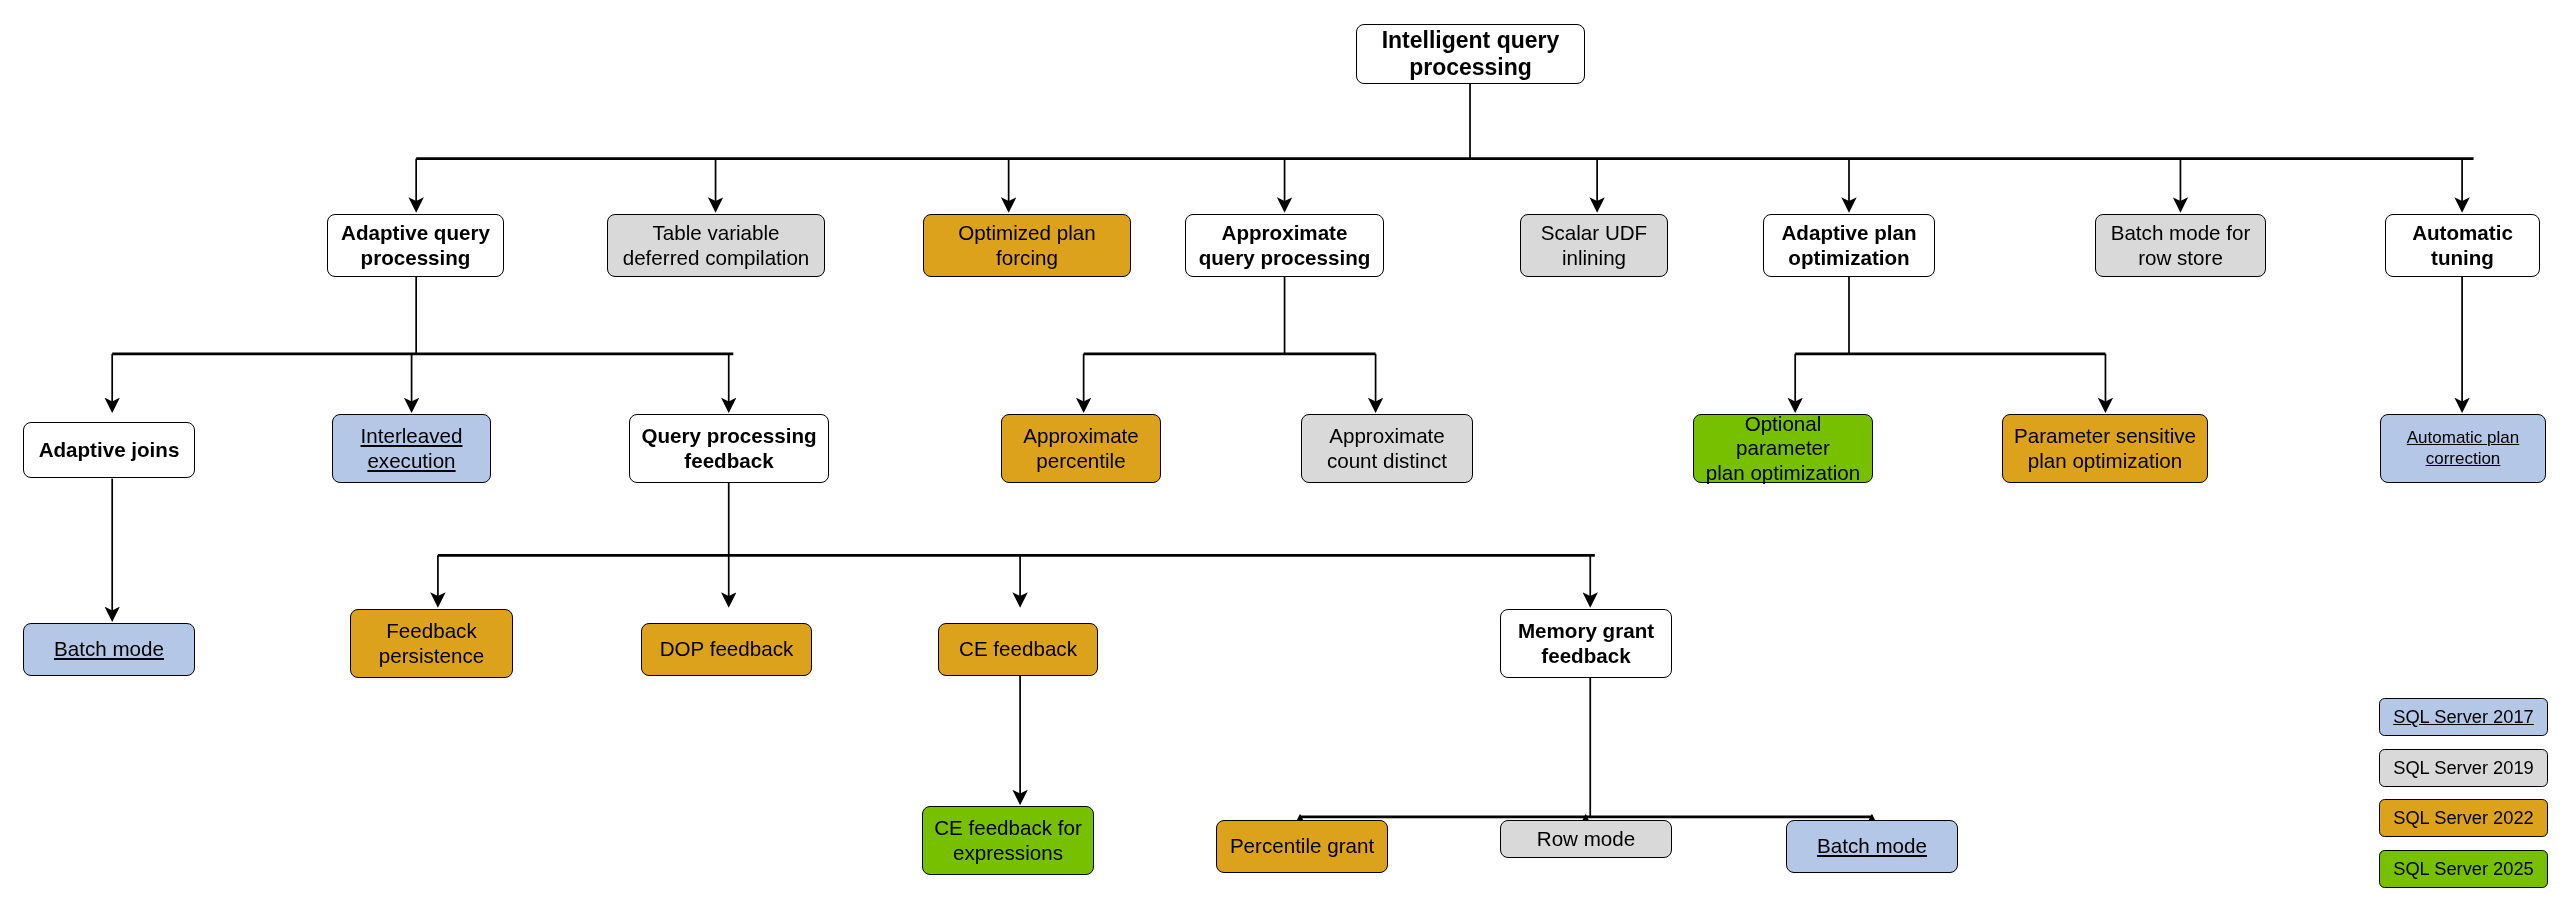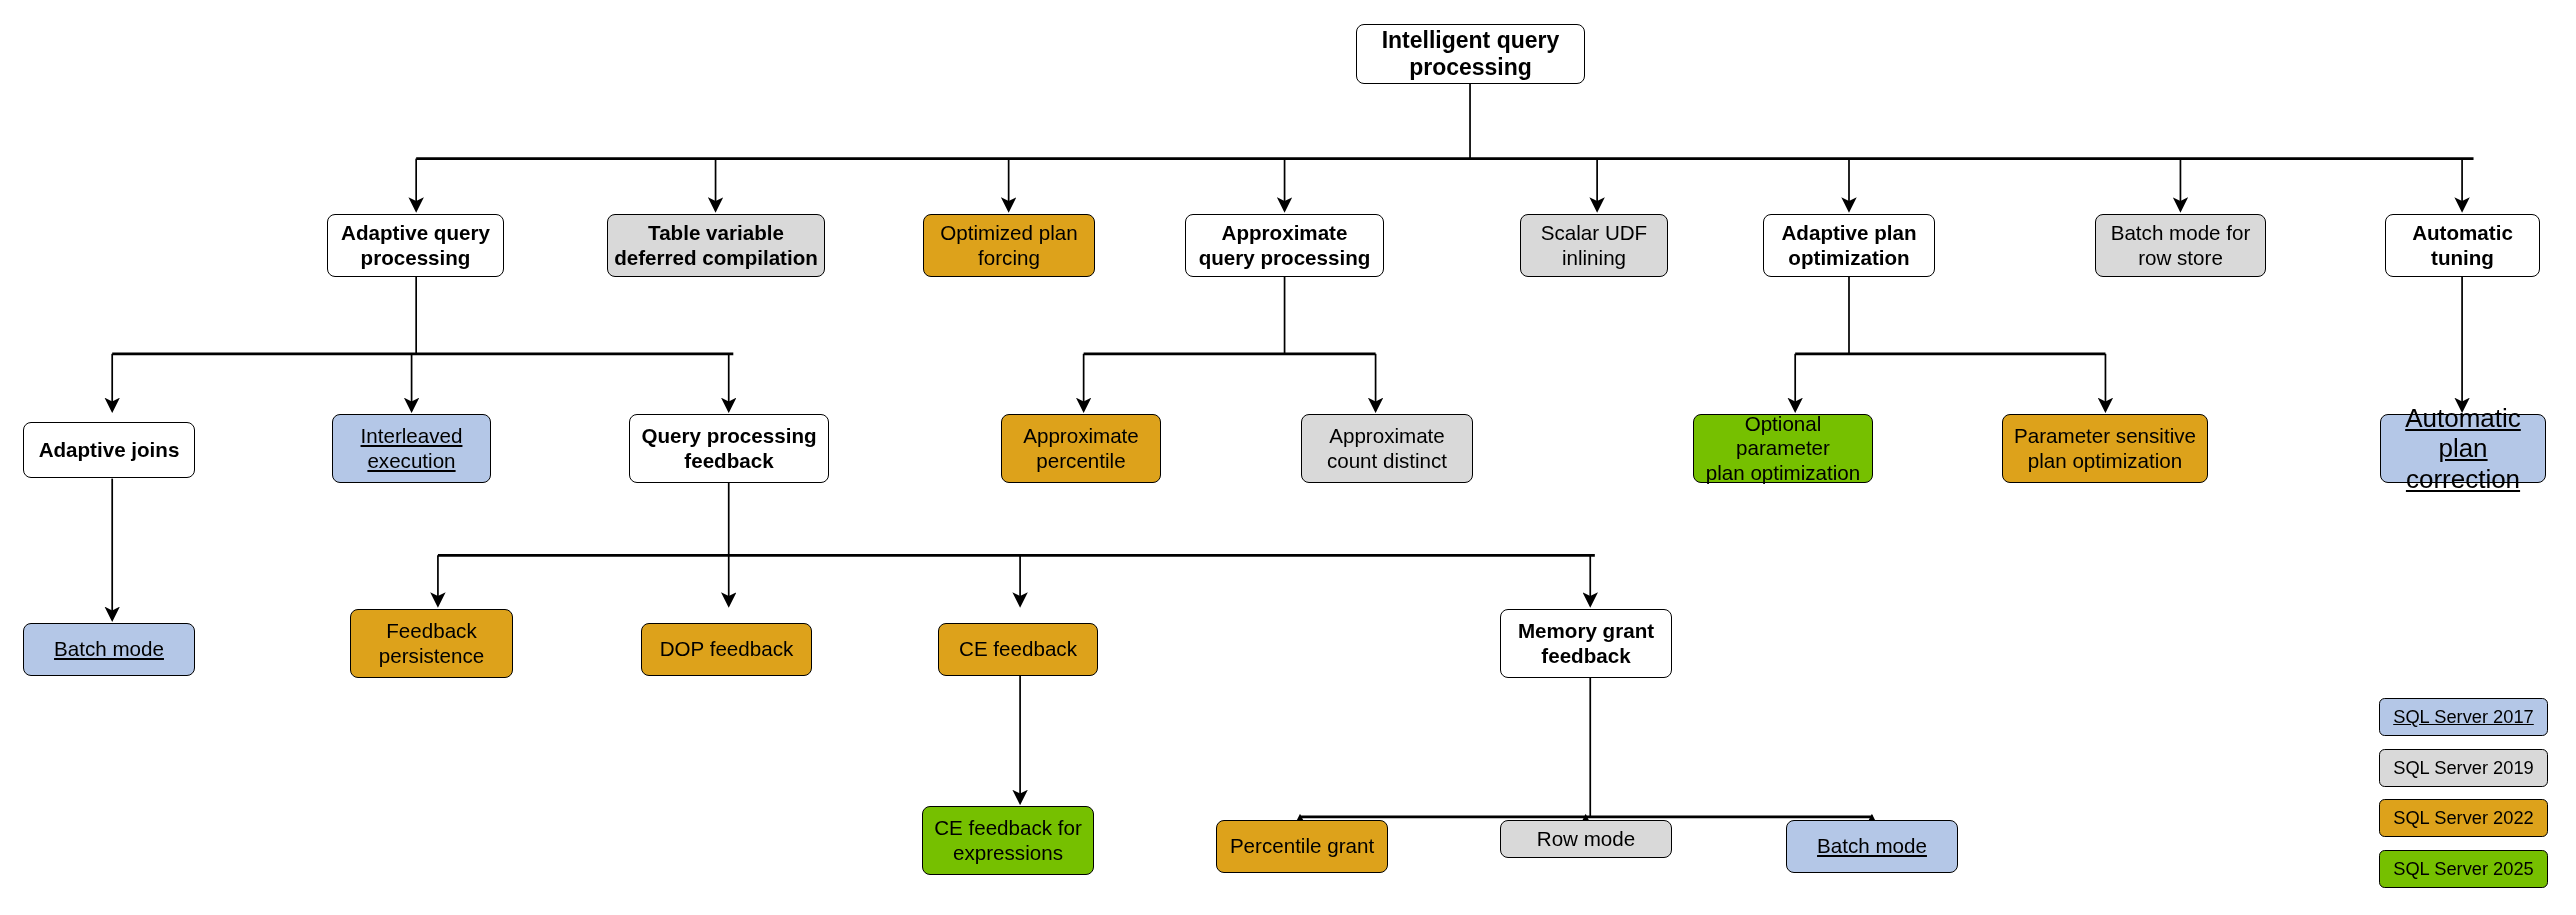--- a/index.html
+++ b/index.html
@@ -113,25 +113,25 @@
 
   <div id="node-layer">
       <div class="node fill-white" style="left: 1356px; top: 24px; width: 229px; height: 60px; font-size: 23px; font-weight: 700;">
         <span class="lbl">Intelligent query
 processing</span>
       </div>
       <div class="node fill-white" style="left: 327px; top: 214px; width: 177px; height: 63px; font-size: 20.6px; font-weight: 700;">
         <span class="lbl">Adaptive query
 processing</span>
       </div>
-      <div class="node fill-gray" style="left: 607px; top: 214px; width: 218px; height: 63px; font-size: 20.6px; font-weight: 700;">
+      <div class="node fill-gray" style="left: 607px; top: 214px; width: 218px; height: 63px; font-size: 20.6px; font-weight: 400;">
         <span class="lbl">Table variable
 deferred compilation</span>
       </div>
-      <div class="node fill-orange" style="left: 923px; top: 214px; width: 172px; height: 63px; font-size: 20.6px; font-weight: 400;">
+      <div class="node fill-orange" style="left: 923px; top: 214px; width: 208px; height: 63px; font-size: 20.6px; font-weight: 400;">
         <span class="lbl">Optimized plan
 forcing</span>
       </div>
       <div class="node fill-white" style="left: 1185px; top: 214px; width: 199px; height: 63px; font-size: 20.6px; font-weight: 700;">
         <span class="lbl">Approximate
 query processing</span>
       </div>
       <div class="node fill-gray" style="left: 1520px; top: 214px; width: 148px; height: 63px; font-size: 20.6px; font-weight: 400;">
         <span class="lbl">Scalar UDF
 inlining</span>
@@ -168,21 +168,21 @@
 count distinct</span>
       </div>
       <div class="node fill-green" style="left: 1693px; top: 414px; width: 180px; height: 69px; font-size: 20.6px; font-weight: 400;">
         <span class="lbl">Optional parameter
 plan optimization</span>
       </div>
       <div class="node fill-orange" style="left: 2002px; top: 414px; width: 206px; height: 69px; font-size: 20.6px; font-weight: 400;">
         <span class="lbl">Parameter sensitive
 plan optimization</span>
       </div>
-      <div class="node fill-blue" style="left: 2380px; top: 414px; width: 166px; height: 69px; font-size: 26px; font-weight: 400;">
+      <div class="node fill-blue" style="left: 2380px; top: 414px; width: 166px; height: 69px; font-size: 17px; font-weight: 400;">
         <span class="lbl">Automatic plan
 correction</span>
       </div>
       <div class="node fill-blue" style="left: 23px; top: 623px; width: 172px; height: 53px; font-size: 20.6px; font-weight: 400;">
         <span class="lbl">Batch mode</span>
       </div>
       <div class="node fill-orange" style="left: 350px; top: 609px; width: 163px; height: 69px; font-size: 20.6px; font-weight: 400;">
         <span class="lbl">Feedback
 persistence</span>
       </div>

